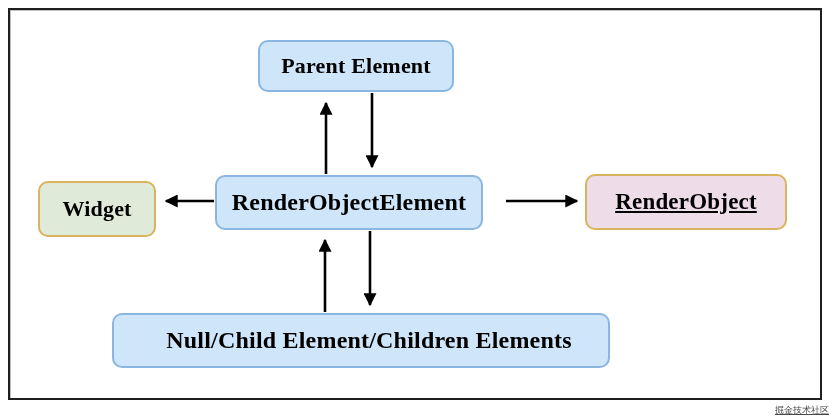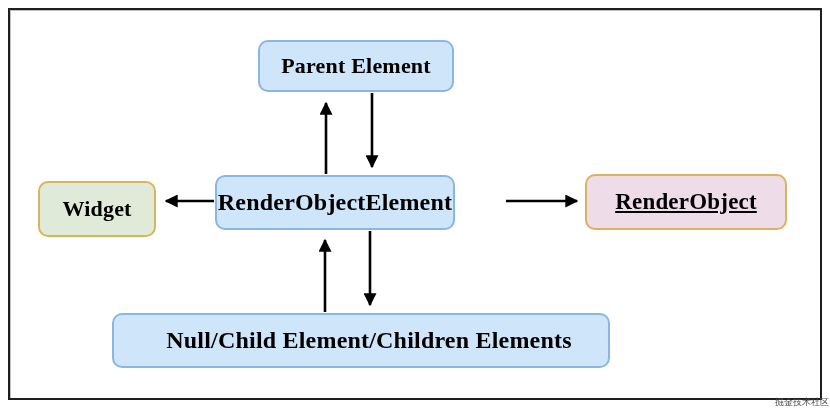--- a/index.html
+++ b/index.html
@@ -47,21 +47,21 @@
   }
   .node.pink {
     background: var(--pink-fill, #eedce8);
     border: 2px solid var(--gold-border, #d9b45c);
   }
   #node-parent {
     left: 258px; top: 40px; width: 196px; height: 52px;
     font-size: 22px;
   }
   #node-center {
-    left: 215px; top: 175px; width: 240px; height: 55px;
+    left: 215px; top: 175px; width: 268px; height: 55px;
     font-size: 24px;
   }
   #node-widget {
     left: 38px; top: 174px; width: 118px; height: 56px;
     font-size: 22px;
     margin-top: 7px;
   }
   #node-renderobject {
     left: 585px; top: 174px; width: 202px; height: 56px;
     font-size: 23px;
@@ -78,26 +78,27 @@
     width: 830px; height: 416px;
     pointer-events: none;
   }
   .arrows line {
     stroke: var(--arrow, #000000);
     stroke-width: 2.6;
   }
   .watermark {
     position: absolute;
     right: 1px;
-    bottom: 8px;
+    bottom: 0px;
     font-size: 9px;
     line-height: 12px;
     color: #4a4a4a;
     font-family: "DejaVu Sans", sans-serif;
     letter-spacing: 0px;
+    text-decoration: underline;
   }
 </style>
 </head>
 <body>
 
 <div class="canvas">
 
   <div class="frame"></div>
 
   <svg class="arrows" viewBox="0 0 830 416" xmlns="http://www.w3.org/2000/svg">

